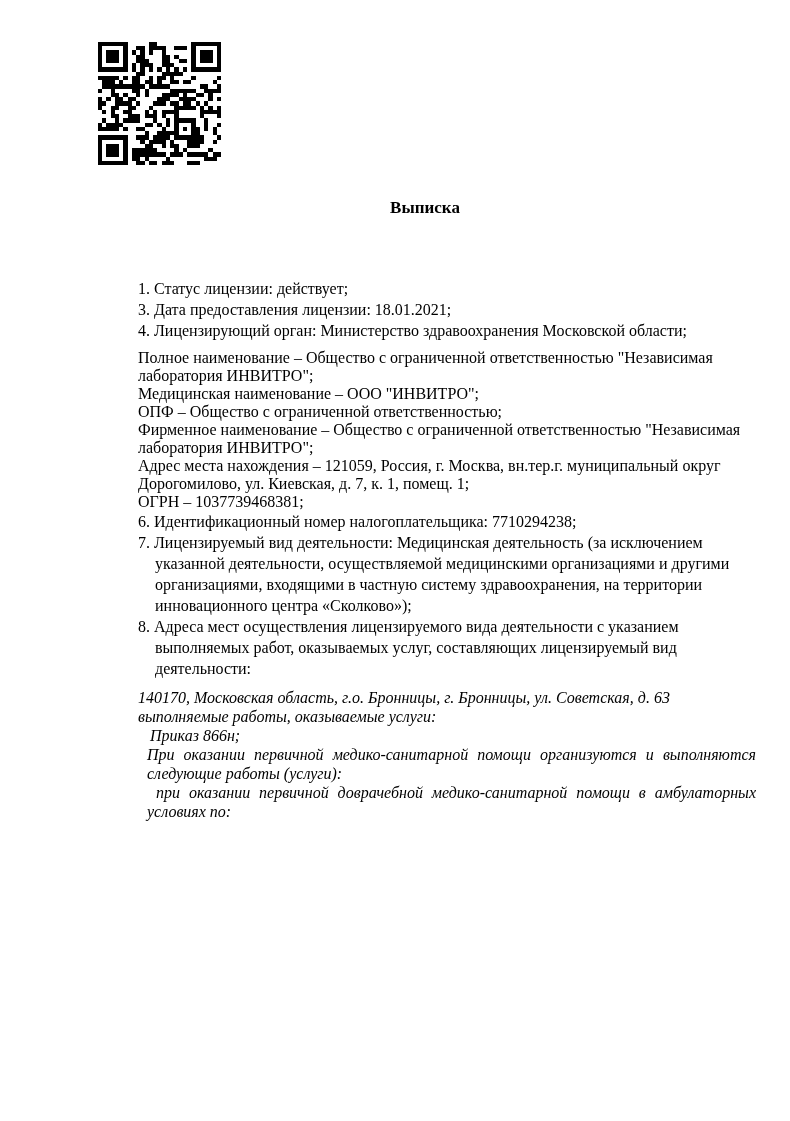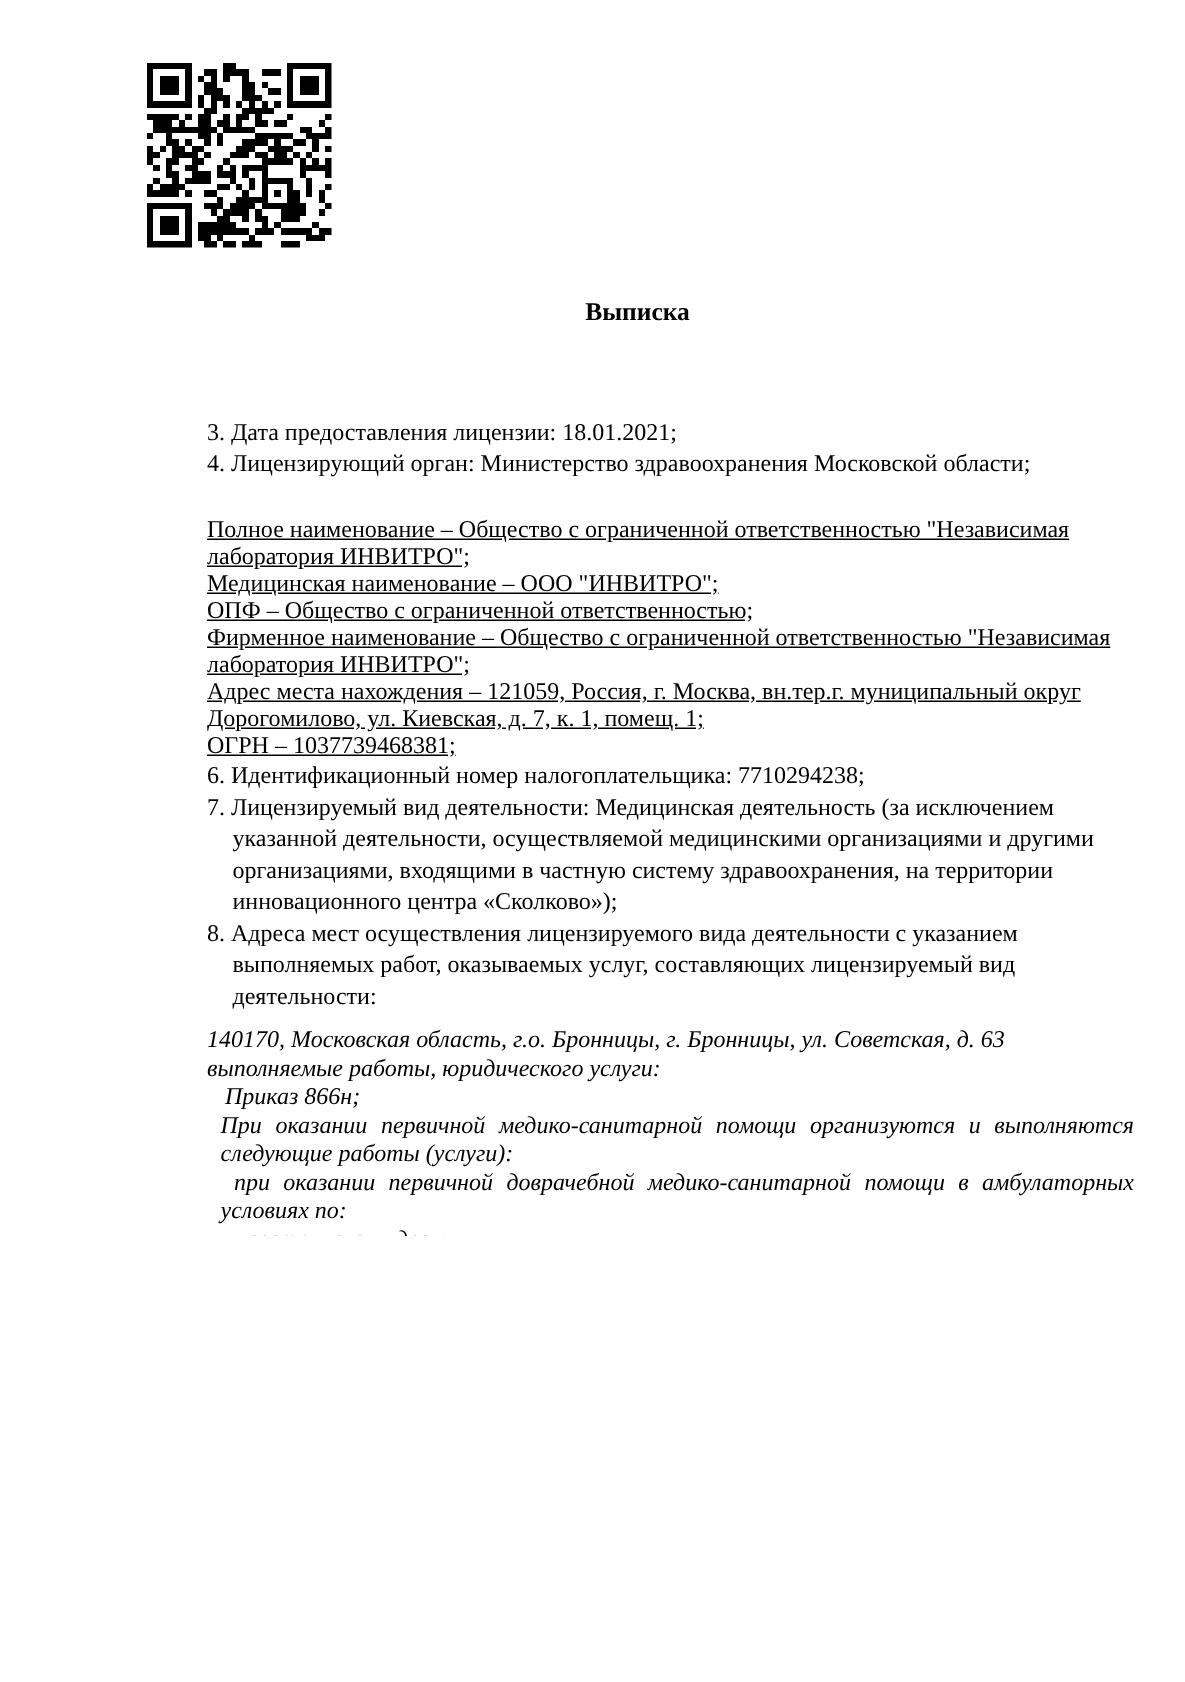--- a/index.html
+++ b/index.html
@@ -44,21 +44,21 @@
     font-size: 16px;
   }
   .body-text p { margin: 0; }
   .num-item {
     line-height: 21px;
     margin-top: 9px;
     padding-left: 17px;
     text-indent: -17px;
   }
   .num-item.first { margin-top: 0; }
-  .company-block { margin-top: 25px; text-decoration: underline; }
+  .company-block { margin-top: 8px; }
   .company-block p { line-height: 18px; }
   .works-block { margin-top: 9px; }
   .works-block p { line-height: 19px; font-style: italic; }
   .ind-order   { padding-left: 12px; }
   .ind-primary { padding-left: 9px; text-align: justify; }
   .ind-premed  { padding-left: 9px; text-indent: 9px; text-align: justify; }
   .ind-nursing { padding-left: 27px; }
 </style>
 </head>
 <body>
@@ -492,39 +492,40 @@
           <rect x="23" y="28" width="1" height="1"></rect>
         </g>
       </svg>
   </div>
 
   <div class="title-block">
     <div>Выписка</div>
   </div>
 
   <div class="body-text">
+    <p class="num-item first">1. Статус лицензии: действует;</p>
     <p class="num-item">3. Дата предоставления лицензии: 18.01.2021;</p>
     <p class="num-item">4. Лицензирующий орган: Министерство здравоохранения Московской области;</p>
 
     <div class="company-block">
       <p>Полное наименование – Общество с ограниченной ответственностью "Независимая лаборатория ИНВИТРО";</p>
       <p>Медицинская наименование – ООО "ИНВИТРО";</p>
       <p>ОПФ – Общество с ограниченной ответственностью;</p>
       <p>Фирменное наименование – Общество с ограниченной ответственностью "Независимая лаборатория ИНВИТРО";</p>
       <p>Адрес места нахождения – 121059, Россия, г. Москва, вн.тер.г. муниципальный округ Дорогомилово, ул. Киевская, д. 7, к. 1, помещ. 1;</p>
       <p>ОГРН – 1037739468381;</p>
     </div>
 
     <p class="num-item">6. Идентификационный номер налогоплательщика: 7710294238;</p>
     <p class="num-item">7. Лицензируемый вид деятельности: Медицинская деятельность (за исключением указанной деятельности, осуществляемой медицинскими организациями и другими организациями, входящими в частную систему здравоохранения, на территории инновационного центра «Сколково»);</p>
     <p class="num-item">8. Адреса мест осуществления лицензируемого вида деятельности с указанием выполняемых работ, оказываемых услуг, составляющих лицензируемый вид деятельности:</p>
 
     <div class="works-block">
       <p>140170, Московская область, г.о. Бронницы, г. Бронницы, ул. Советская, д. 63</p>
-      <p>выполняемые работы, юридического услуги:</p>
+      <p>выполняемые работы, оказываемые услуги:</p>
       <p class="ind-order">Приказ 866н;</p>
       <p class="ind-primary">При оказании первичной медико-санитарной помощи организуются и выполняются следующие работы (услуги):</p>
       <p class="ind-premed">при оказании первичной доврачебной медико-санитарной помощи в амбулаторных условиях по:</p>
       <p class="ind-nursing">сестринскому делу;</p>
     </div>
   </div>
 
 </div>
 
 </body></html>

